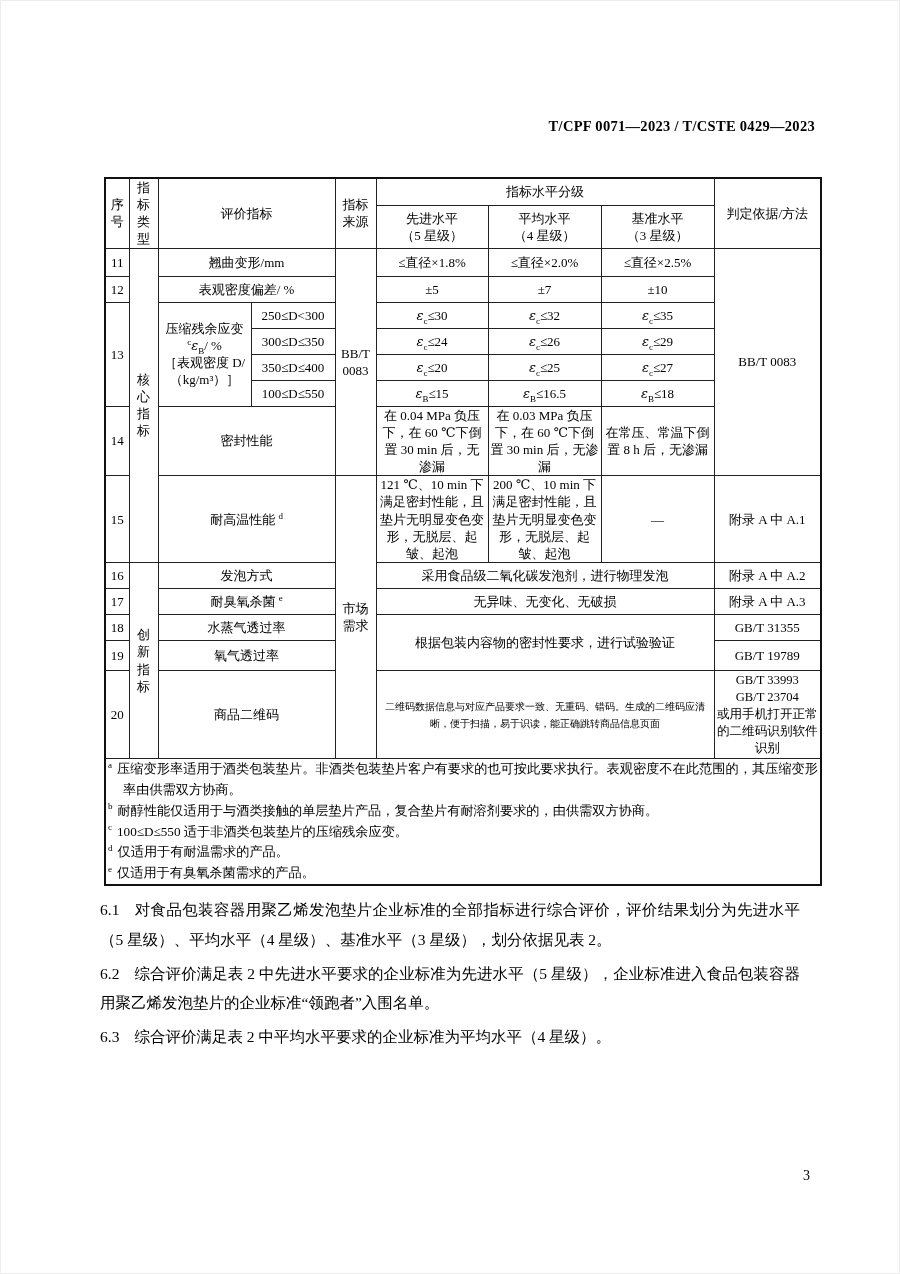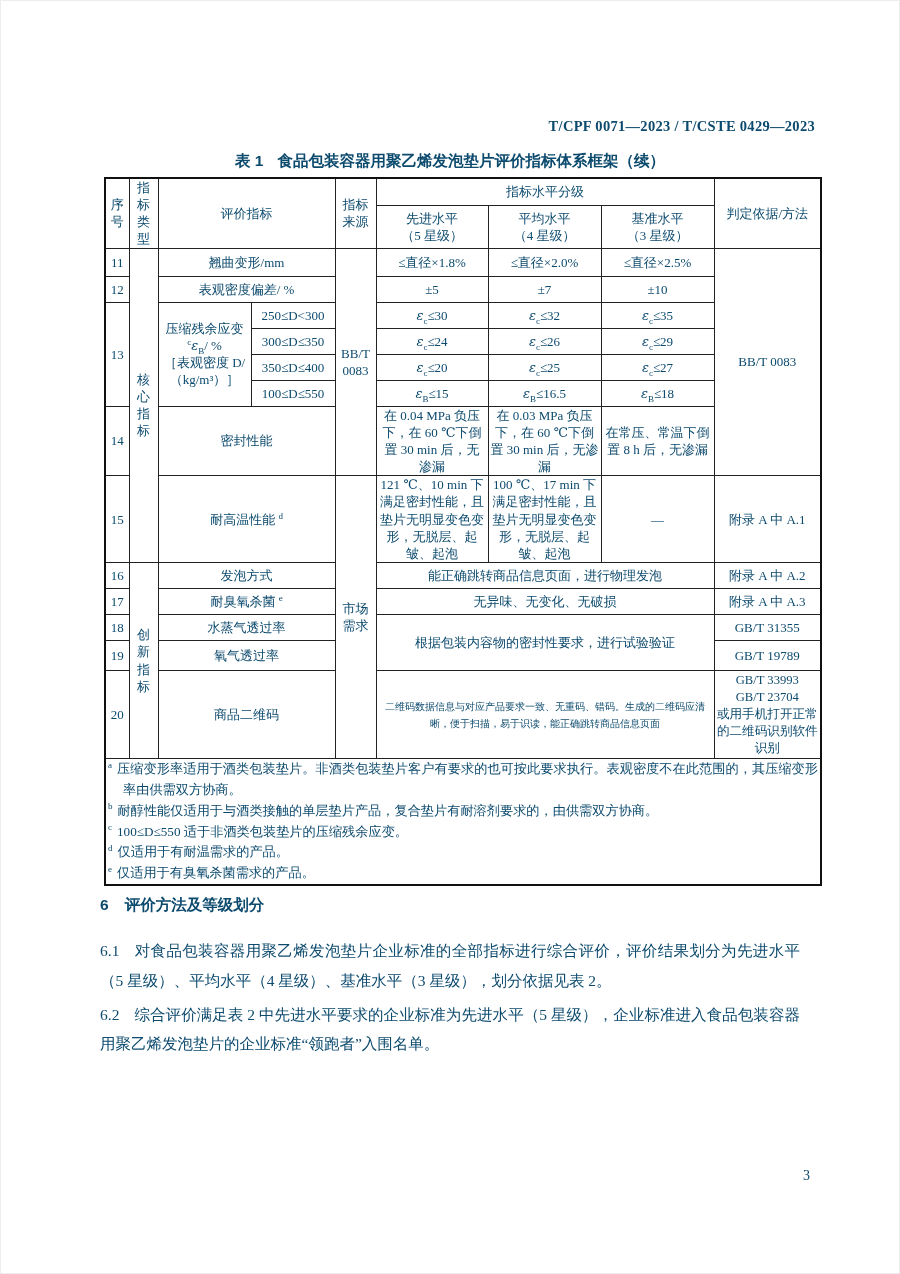--- a/index.html
+++ b/index.html
@@ -1,18 +1,18 @@
 <!DOCTYPE html>
 <html><head>
 <meta charset="utf-8">
 <style>
   html,body{margin:0;padding:0;background:#ffffff;}
   .page{
     position:relative;width:900px;height:1274px;background:#fff;
-    font-family:"Liberation Serif","DejaVu Serif",serif;color:#0c4a6e;
+    font-family:"Liberation Serif","DejaVu Serif",serif;color:#000000;
     box-shadow:inset 0 0 0 1px #ededed;overflow:hidden;
   }
   .hdr-codes{
     position:absolute;top:118px;right:85px;
     font-size:14.5px;font-weight:bold;letter-spacing:.3px;
   }
   .tbl-title{
     position:absolute;top:151px;left:0;width:100%;text-align:center;
     font-family:"Liberation Sans","DejaVu Sans",sans-serif;
     font-weight:bold;font-size:15.5px;
@@ -55,21 +55,20 @@
   .sec6 .pnum{margin-right:15px;}
   .pageno{position:absolute;top:1168px;right:90px;font-size:14px;}
 </style>
 </head>
 <body>
 
 <div class="page">
 
   <div class="hdr-codes">T/CPF 0071—2023 / T/CSTE 0429—2023</div>
 
-  <div class="tbl-title"><span>表 1</span><span class="tgap"></span><span>食品包装容器用聚乙烯发泡垫片评价指标体系框架（续）</span></div>
 
   <table class="t1">
     <colgroup>
       <col style="width:24px">
         <col style="width:29px">
         <col style="width:93px">
         <col style="width:84px">
       <col style="width:41px">
         <col style="width:112px">
         <col style="width:113px">
@@ -157,31 +156,31 @@
         <td class="just">在 0.03 MPa 负压下，在 60 ℃下倒置 30 min 后，无渗漏</td>
         <td class="just">在常压、常温下倒置 8 h 后，无渗漏</td>
       </tr>
 
       <tr class="rh86">
         <td>15</td>
         <td colspan="2"><span>耐高温性能</span> <sup>d</sup></td>
         <td class="ml" rowspan="6">市场
 需求</td>
         <td class="just">121 ℃、10 min 下满足密封性能，且垫片无明显变色变形，无脱层、起皱、起泡</td>
-        <td class="just">100 ℃、17 min 下满足密封性能，且垫片无明显变色变形，无脱层、起皱、起泡</td>
+        <td class="just">200 ℃、10 min 下满足密封性能，且垫片无明显变色变形，无脱层、起皱、起泡</td>
         <td>—</td>
         <td>附录 A 中 A.1</td>
       </tr>
 
       <tr class="rh26">
         <td>16</td>
         <td class="ml" rowspan="5">创新
 指标</td>
         <td colspan="2">发泡方式</td>
-        <td colspan="3">能正确跳转商品信息页面，进行物理发泡</td>
+        <td colspan="3">采用食品级二氧化碳发泡剂，进行物理发泡</td>
         <td>附录 A 中 A.2</td>
       </tr>
 
       <tr class="rh26">
         <td>17</td>
         <td colspan="2"><span>耐臭氧杀菌</span> <sup>e</sup></td>
         <td colspan="3">无异味、无变化、无破损</td>
         <td>附录 A 中 A.3</td>
       </tr>
 
@@ -213,20 +212,20 @@
           <div class="fn"><sup>b</sup><span>耐醇性能仅适用于与酒类接触的单层垫片产品，复合垫片有耐溶剂要求的，由供需双方协商。</span></div>
           <div class="fn"><sup>c</sup><span>100≤D≤550 适于非酒类包装垫片的压缩残余应变。</span></div>
           <div class="fn"><sup>d</sup><span>仅适用于有耐温需求的产品。</span></div>
           <div class="fn"><sup>e</sup><span>仅适用于有臭氧杀菌需求的产品。</span></div>
         </td>
       </tr>
     </tbody>
   </table>
 
   <div class="sec6">
-    <h2><span>6</span><span class="hgap"></span><span>评价方法及等级划分</span></h2>
     <p><span class="pnum">6.1</span><span>对食品包装容器用聚乙烯发泡垫片企业标准的全部指标进行综合评价，评价结果划分为先进水平（5 星级）、平均水平（4 星级）、基准水平（3 星级），划分依据见表 2。</span></p>
     <p><span class="pnum">6.2</span><span>综合评价满足表 2 中先进水平要求的企业标准为先进水平（5 星级），企业标准进入食品包装容器用聚乙烯发泡垫片的企业标准“领跑者”入围名单。</span></p>
+    <p><span class="pnum">6.3</span><span>综合评价满足表 2 中平均水平要求的企业标准为平均水平（4 星级）。</span></p>
   </div>
 
   <div class="pageno">3</div>
 
 </div>
 
 </body></html>

